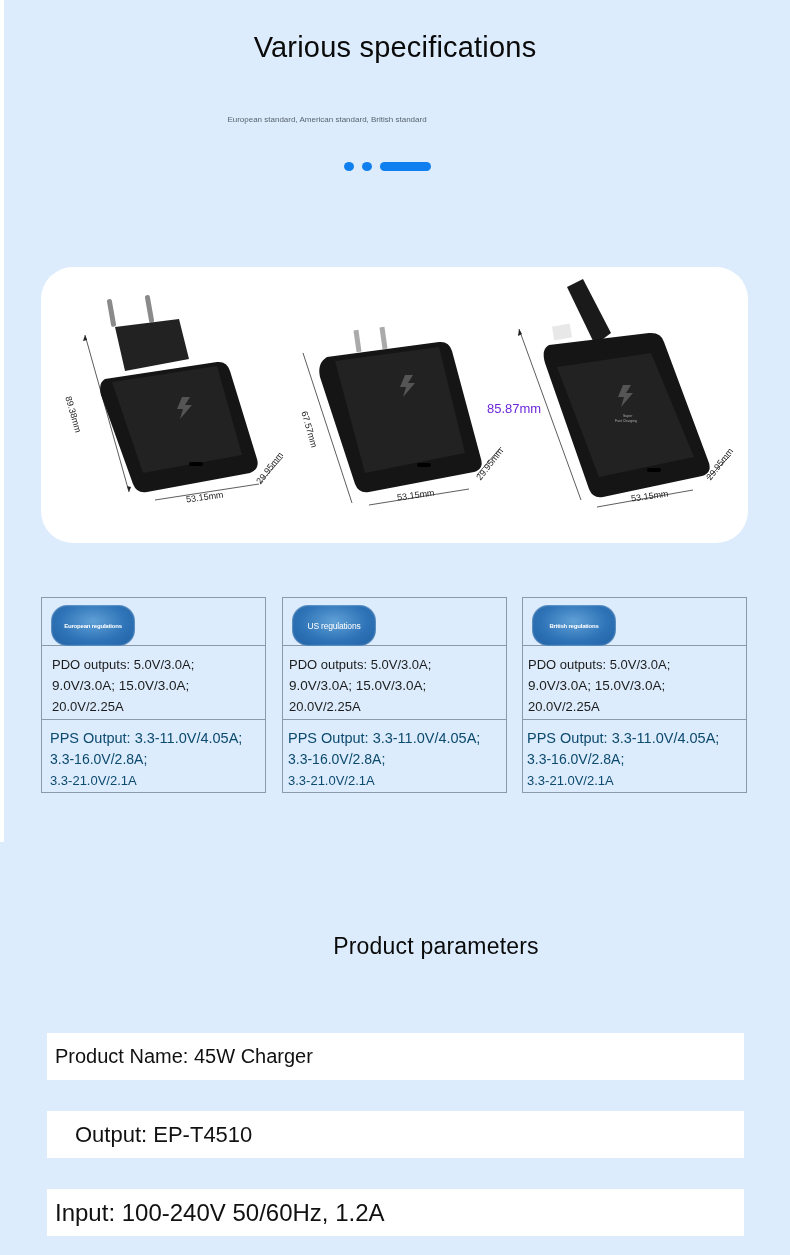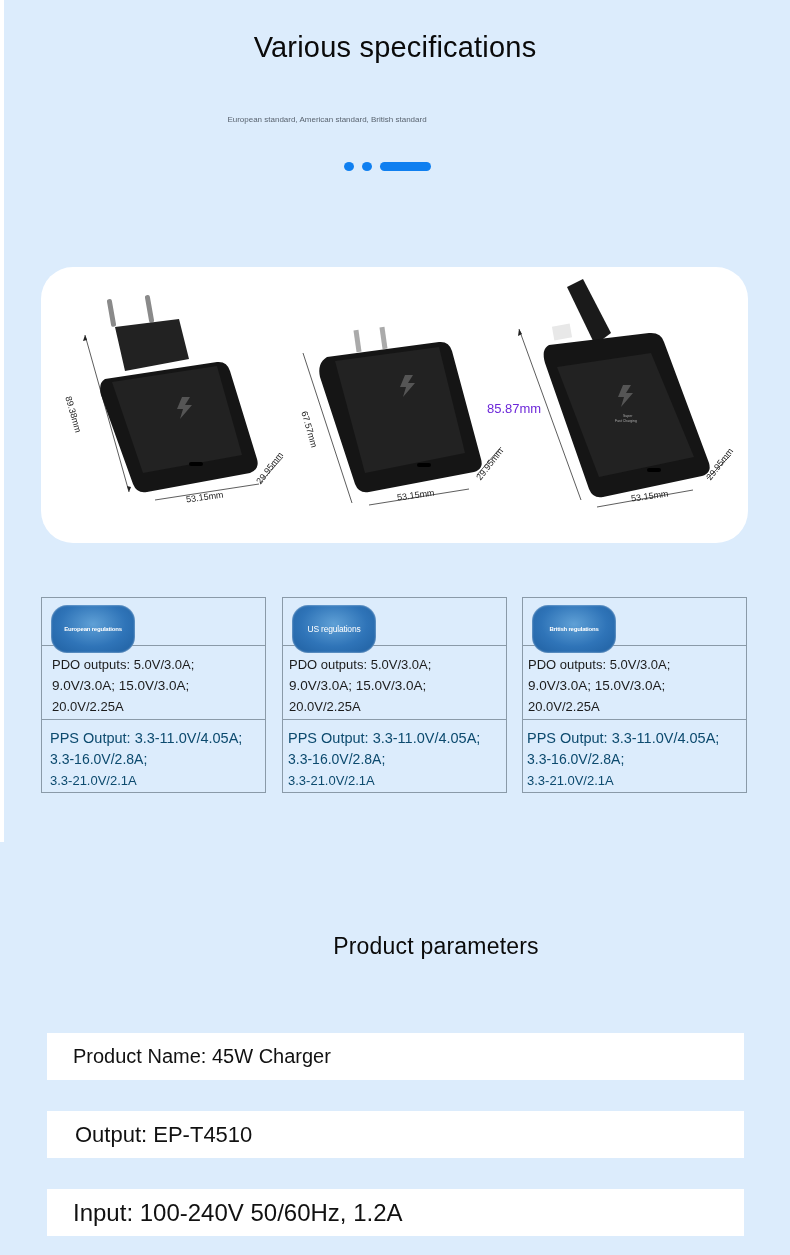--- a/index.html
+++ b/index.html
@@ -32,37 +32,37 @@
   .charger { position: absolute; }
   .dim { position: absolute; font-size: 9px; color: #222; white-space: nowrap; }
   .dim.big { font-size: 13px; color: #6d28d9; }
 
   .spec-box {
     position: absolute; top: 597px; width: 225px; height: 196px;
     border: 1px solid #8a9aa8; background: #dcecfc; box-sizing: border-box;
   }
   .spec-head { height: 47px; border-bottom: 1px solid #8a9aa8; position: relative; }
   .pill {
-    position: absolute; left: 9px; top: 7px; width: 84px; height: 48px; border-radius: 16px;
+    position: absolute; left: 9px; top: 7px; width: 84px; height: 41px; border-radius: 16px;
     background: radial-gradient(ellipse at 50% 40%, #5fa0d6 0%, #2f74b8 55%, #1f5fa0 100%);
     box-shadow: 0 0 2px rgba(255,255,255,0.8) inset;
     color: #fff; display: flex; align-items: center; justify-content: center;
     font-size: 6px; font-weight: 700; letter-spacing: -0.2px;
   }
   .pill.us { font-size: 8.5px; font-weight: 400; }
   .spec-pdo { height: 74px; border-bottom: 1px solid #8a9aa8; padding: 8px 0 0 10px; box-sizing: border-box; font-size: 13.5px; line-height: 21px; color: #1c1c1c; }
   .spec-pps { padding: 8px 0 0 8px; box-sizing: border-box; font-size: 14px; line-height: 21px; color: #0c4a6e; }
   .spec-pdo .l1 { font-size: 13px; }
   .spec-pdo .l3 { font-size: 13px; }
   .spec-pps .l1 { font-size: 14.5px; }
   .spec-pps .l3 { font-size: 13px; }
 
   .param-row {
     position: absolute; left: 47px; width: 697px; height: 47px; background: #ffffff;
-    display: flex; align-items: center; box-sizing: border-box; padding-left: 26px;
+    display: flex; align-items: center; box-sizing: border-box; padding-left: 8px;
     font-size: 20px; color: #111;
   }
 </style>
 </head>
 <body>
 
 <div class="left-strip"></div>
 
 <div class="title" style="top:31px;">Various specifications</div>
 <div class="subtitle">European standard, American standard, British standard</div>

